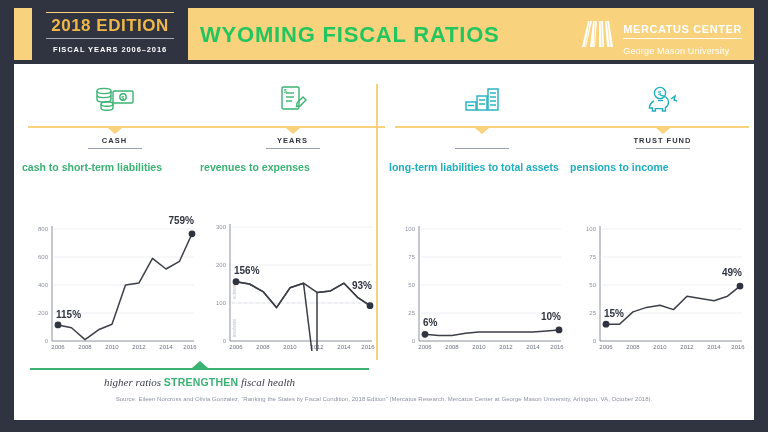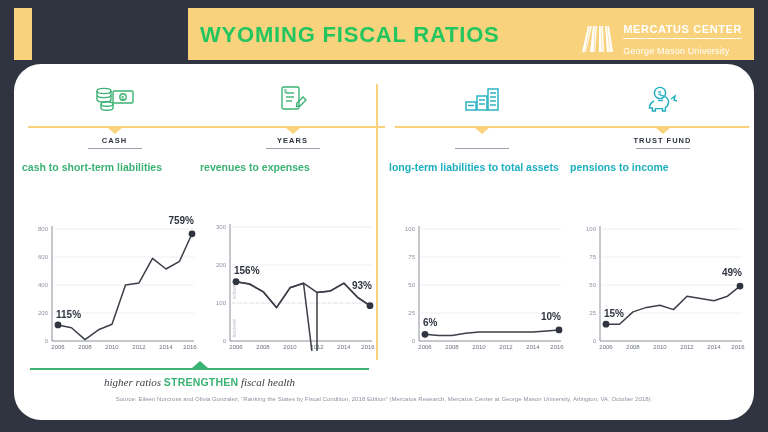--- a/index.html
+++ b/index.html
@@ -29,29 +29,29 @@
     padding:2px 0 1px;line-height:18px;
   }
   .badge .years{
     font-size:7.5px;font-weight:bold;color:#ffffff;letter-spacing:.9px;
     padding-top:4px;line-height:10px;
   }
   .hdr-title{
     position:absolute;left:200px;top:22px;
     font-size:22px;font-weight:bold;color:#22c55e;letter-spacing:.8px;
   }
-  .logo{position:absolute;right:26px;top:20px;display:flex;align-items:center;gap:6px;}
+  .logo{position:absolute;right:26px;top:20px;display:flex;gap:6px;}
   .logo-mark{width:36px;height:28px;}
   .logo-txt{line-height:1.05;}
   .logo-txt .l1{font-size:11px;font-weight:bold;color:#ffffff;letter-spacing:.6px;}
   .logo-rule{height:1px;background:#ffffff;opacity:.85;margin:1.5px 0;}
   .logo-txt .l2{font-size:9px;color:#ffffff;letter-spacing:.2px;}
 
   
-  .body{position:absolute;left:14px;top:64px;width:740px;height:356px;background:#ffffff;border-radius:27px;}
+  .body{position:absolute;left:14px;top:64px;width:740px;height:356px;background:#ffffff;}
 
   .divider-v{position:absolute;left:362px;top:20px;width:2px;height:276px;background:#f9d27d;}
 
   .panel{position:absolute;top:0;width:185px;height:356px;}
   .p1{left:8px;} .p2{left:186px;} .p3{left:375px;} .p4{left:556px;}
 
   .icon-wrap{position:absolute;top:18px;left:0;width:185px;height:34px;display:flex;align-items:center;justify-content:center;}
 
   .hr-gold{position:absolute;top:62px;left:0;width:185px;height:2px;background:#f9d27d;}
   .hr-gold.left-trim{left:6px;width:179px;}
@@ -114,20 +114,26 @@
 </head>
 <body>
 
 <div class="poster">
 
   <div class="header">
     <div class="hdr-band"></div>
     <div class="hdr-dark"></div>
     <div class="hdr-dark-point"></div>
 
+    <div class="badge">
+      <div class="rule"></div>
+      <div class="edition">2018 EDITION</div>
+      <div class="rule thin"></div>
+      <div class="years">FISCAL YEARS 2006–2016</div>
+    </div>
 
     <div class="hdr-title">WYOMING FISCAL RATIOS</div>
 
     <div class="logo">
       <span class="logo-mark">
         <svg width="36" height="28" viewBox="0 0 36 28">
           <g fill="#ffffff">
             <path d="M1 27 L7 1 L11 1 L5 27 Z"></path>
             <path d="M9 27 L12 1 L16 1 L14 27 Z"></path>
             <path d="M18 27 L18 1 L22 1 L23 27 Z"></path>

